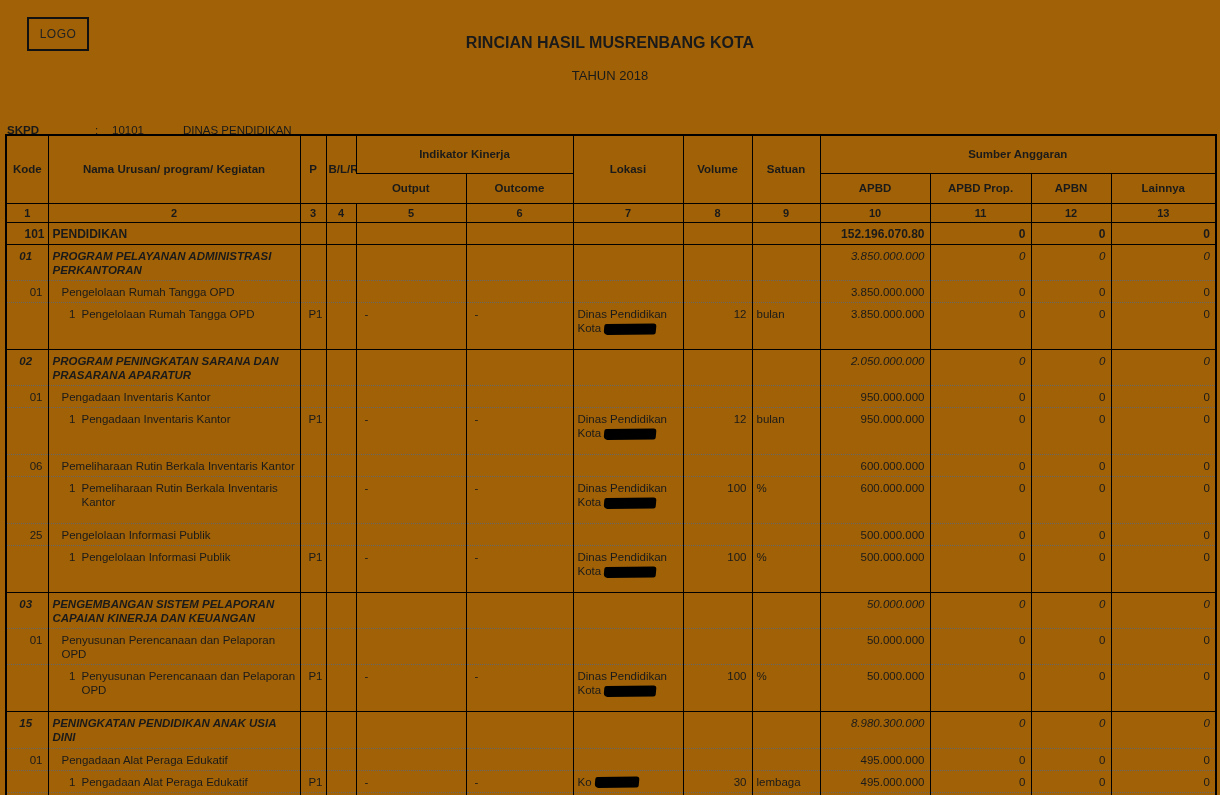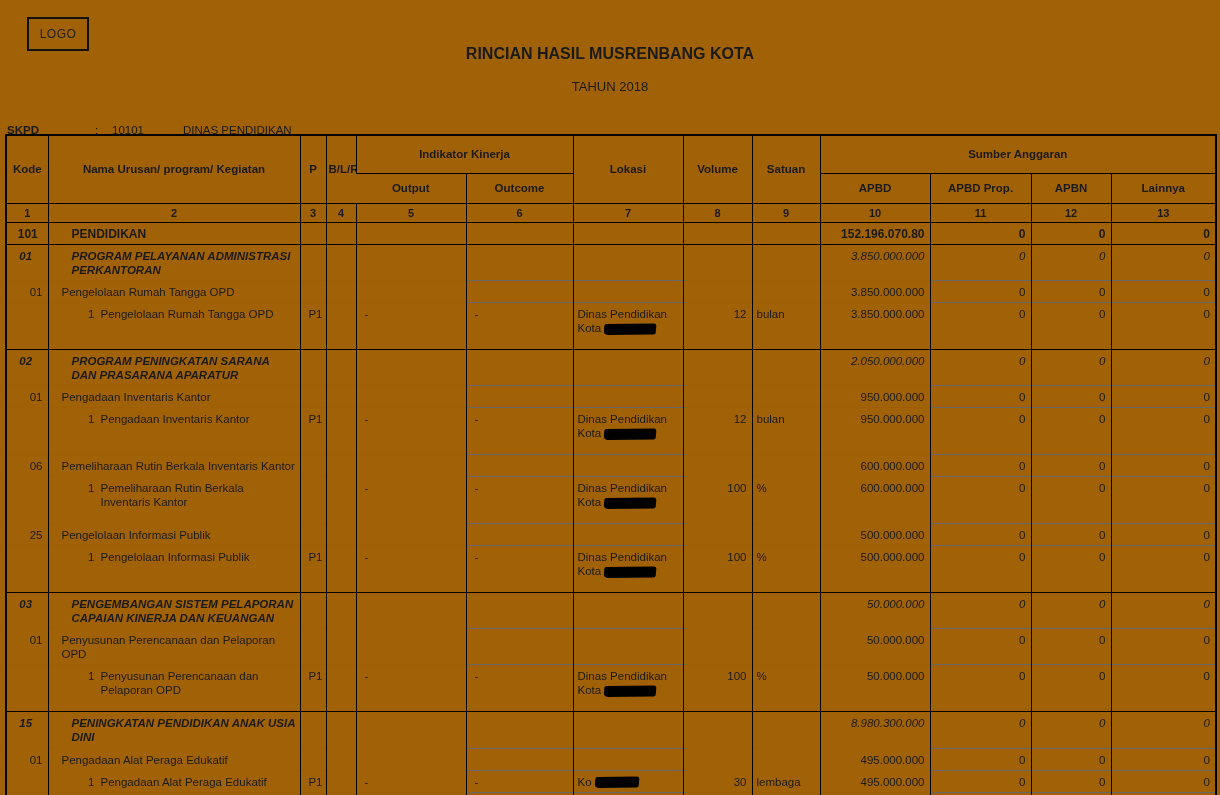--- a/index.html
+++ b/index.html
@@ -10,21 +10,21 @@
     font-family:"Liberation Sans", sans-serif;
   }
   
   .logo-box {
     position:absolute; left:27px; top:17px; width:62px; height:34px;
     border:2px solid #111; display:flex; align-items:center; justify-content:center;
     font-size:12px; letter-spacing:.5px; color:#222;
   }
   .titles { position:absolute; left:0; top:14px; width:1220px; text-align:center; }
   .title-1 { font-size:16px; font-weight:bold; }
-  .title-2 { font-size:16px; font-weight:bold; margin-top:31px; }
+  .title-2 { font-size:16px; font-weight:bold; margin-top:20px; }
   .title-3 { font-size:13px; margin-top:16px; }
   .skpd-line { position:absolute; left:7px; top:124px; width:600px; height:16px; font-size:11.5px; }
   .skpd-label { position:absolute; left:0; font-weight:bold; }
   .skpd-colon { position:absolute; left:88px; }
   .skpd-code  { position:absolute; left:105px; }
   .skpd-name  { position:absolute; left:176px; }
 
   
   table.main {
     position:absolute; left:5px; top:134px; width:1210px;
@@ -46,24 +46,24 @@
   tr.bt-solid  td { border-top:1px solid #000; }
   tr.bt-dotted td { border-top:1px dotted #666; }
   tr.last td { border-bottom:1px dotted #666; }
 
   
   tr.row-section td { font-weight:bold; font-size:12px; }
   tr.row-program td.c-nama, tr.row-program td.c-kode { font-weight:bold; font-style:italic; }
   tr.row-program td.num { font-style:italic; }
   tr.row-tall td { padding-bottom:14px; }
 
-  td.c-kode { text-align:center; padding-left:4px; }
+  td.c-kode { text-align:right; padding-left:4px; }
   tr.row-kegiatan td.c-kode { text-align:right; padding-right:5px; }
   tr.row-program  td.c-kode { text-align:center; padding-left:0; }
-  td.c-nama { padding-left:23px; }
+  td.c-nama { padding-left:4px; }
   tr.row-kegiatan td.c-nama { padding-left:13px; }
   .detail-name { display:flex; padding-left:13px; }
   .detail-num { flex:0 0 10px; text-align:right; margin-right:6px; }
   .detail-text { flex:1; }
   td.c-p { text-align:right; padding-left:6px;margin-top:34px; }
   td.c-dash { padding-left:8px; }
   td.num { text-align:right; padding-right:5px; }
   td.c-satuan { padding-left:4px; }
   td.c-lokasi { padding-left:4px; }
   .redact {

